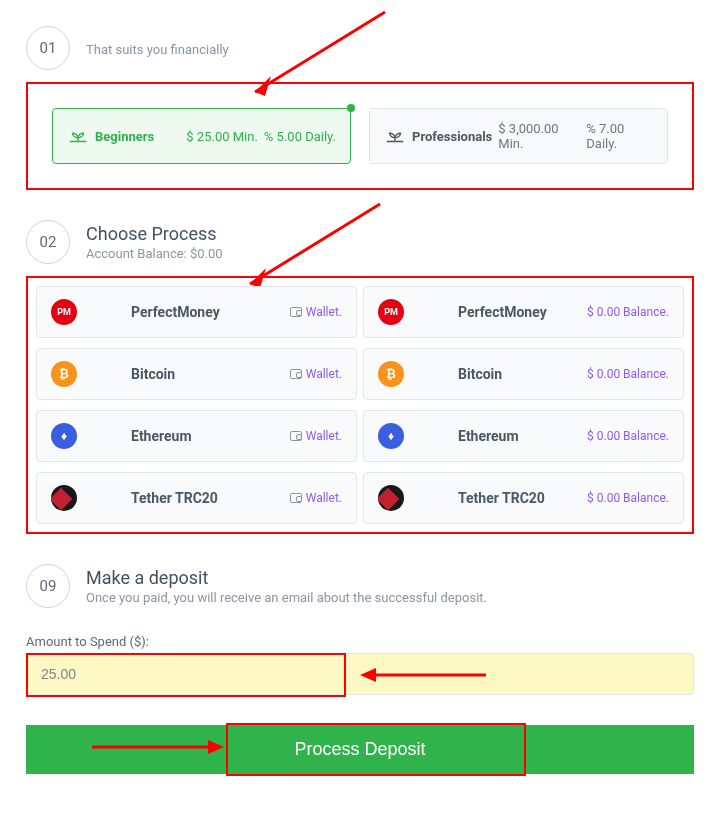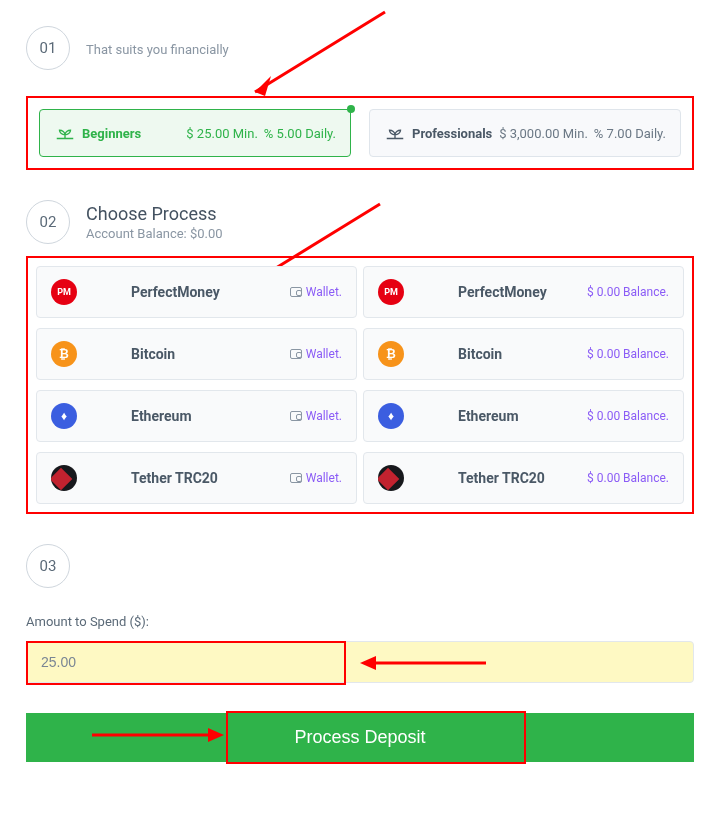--- a/index.html
+++ b/index.html
@@ -43,22 +43,22 @@
     margin-top: 2px;
     text-align: right;
   }
   .plans-row, .proc-grid, .amount-group { position: relative; }
   .red-box {
     border: 2px solid #ff0000;
   }
   .plans-row {
     display: flex;
     gap: 18px;
-    padding: 11px;
-    margin-top: 26px;
+    padding: 24px;
+    margin-top: 12px;
   }
   .plan-card {
     flex: 1;
     border: 1px solid #dfe5eb;
     border-radius: 4px;
     padding: 12px 14px;
     display: flex;
     align-items: center;
     background: #f8f9fb;
     gap: 6px;
@@ -132,21 +132,21 @@
     font-size: 12px;
     color: #8b5cf6;
     display:flex;
     align-items:center;
     gap:4px;
   }
   .amount-label {
     font-size: 13px;
     color: #5b6a78;
     margin-top: 26px;
-    margin-bottom: 12px;
+    margin-bottom: 4px;
   }
   .amount-input {
     width: 100%;
     border: 1px solid #e2e7ec;
     border-radius: 4px;
     padding: 12px 14px;
     font-size: 14px;
     color: #7a8694;
     background: #fef9c3;
   }
@@ -303,21 +303,25 @@
       </span>
   </div>
   <div class="proc-card">
     <span class="coin-icon ic-trc"></span>
     <span class="proc-name">Tether TRC20</span>
     <span class="proc-tag">$ 0.00 Balance.</span>
   </div>
 </div>
 
 <div class="step-head" style="margin-top:30px">
-  <div class="step-circle">03</div>
+  <div class="step-circle">09</div>
+  <div>
+    <div class="step-title">Make a deposit</div>
+    <div class="step-sub">Once you paid, you will receive an email about the successful deposit.</div>
+  </div>
 </div>
 
 <div class="amount-label">Amount to Spend ($):</div>
 
 <div class="amount-group">
   <input class="amount-input" value="25.00" style="">
   <div class="amount-red"></div>
   <div class="arrow" style="left:330px; top:12px;">
     <svg width="140" height="24">
         <line x1="130" y1="10" x2="16" y2="10"></line>

